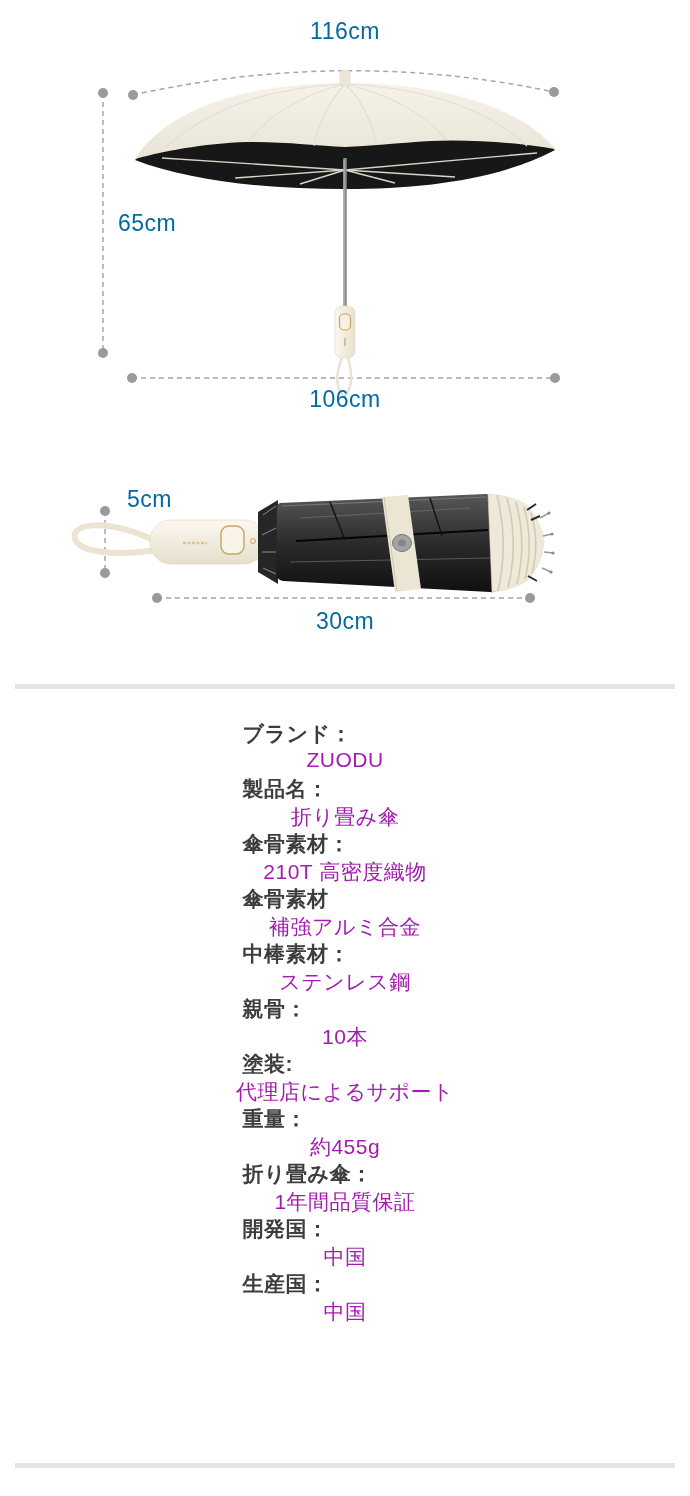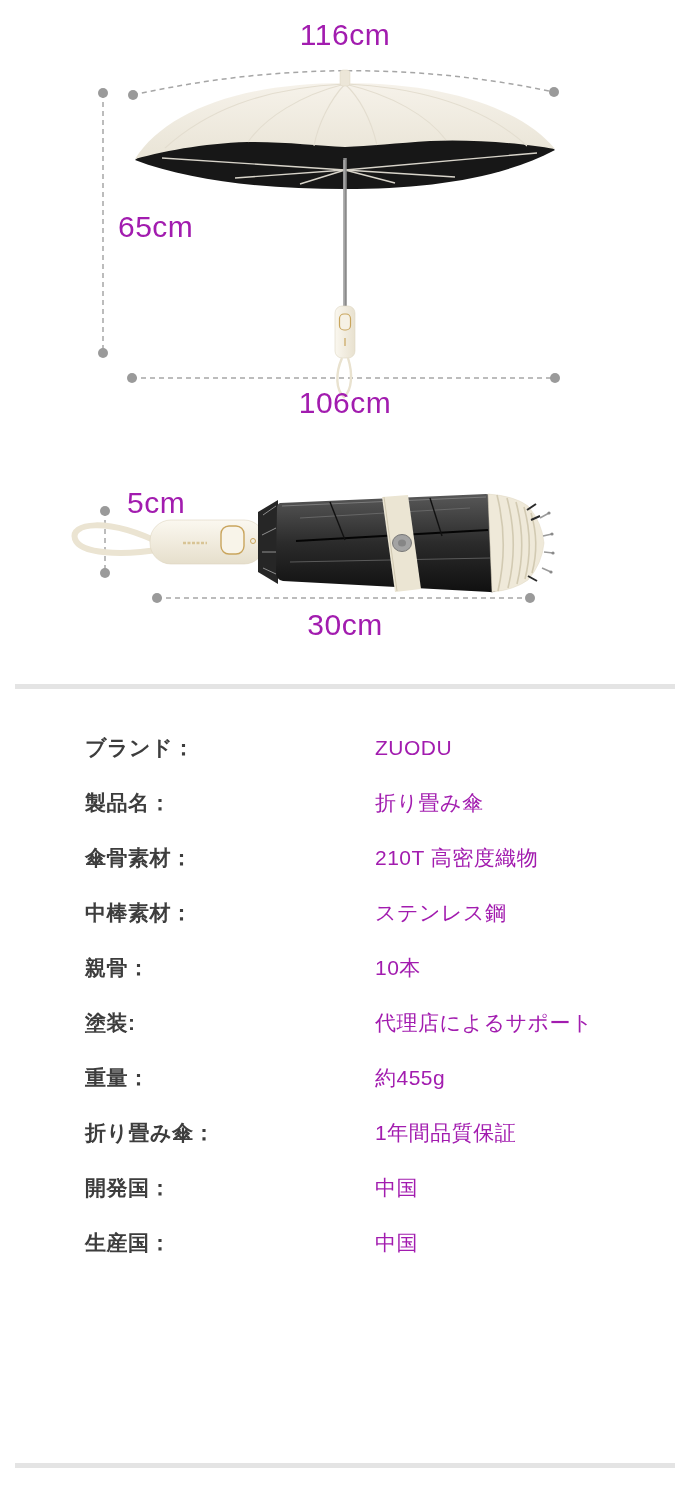--- a/index.html
+++ b/index.html
@@ -2,26 +2,26 @@
 <html><head>
 <meta charset="utf-8">
 <style>
   html,body{margin:0;padding:0;background:#ffffff;}
   .canvas{
     position:relative;width:690px;height:1496px;background:#ffffff;overflow:hidden;
     font-family:"Liberation Sans","DejaVu Sans",sans-serif;
   }
   svg{position:absolute;left:0;display:block;}
   .dim-label{
-    position:absolute;color:#a21caf;font-size:30px;line-height:1;letter-spacing:0.5px;
+    position:absolute;color:#0369a1;font-size:23px;line-height:1;letter-spacing:0.5px;
   }
   .dim-center{left:0;width:690px;text-align:center;}
   .divider{position:absolute;left:15px;width:660px;height:5px;background:#e4e4e4;}
   .spec-table{position:absolute;top:720px;left:0;width:690px;}
-  .spec-row{display:flex;align-items:center;height:55px;}
+  .spec-row{display:flex;align-items:center;height:55px;flex-direction:column;}
   .spec-label{
     box-sizing:border-box;width:375px;padding-left:85px;
     font-size:21px;font-weight:bold;color:#3d3d3d;letter-spacing:0.5px;white-space:nowrap;
   }
   .spec-value{font-size:21px;color:#a21caf;letter-spacing:0.5px;white-space:nowrap;}
 </style>
 </head>
 <body>
 
 <div class="canvas">
@@ -179,20 +179,24 @@
     </div>
     <div class="spec-row">
       <div class="spec-label">製品名：</div>
       <div class="spec-value">折り畳み傘</div>
     </div>
     <div class="spec-row">
       <div class="spec-label">傘骨素材：</div>
       <div class="spec-value">210T 高密度織物</div>
     </div>
     <div class="spec-row">
+      <div class="spec-label">傘骨素材</div>
+      <div class="spec-value">補強アルミ合金</div>
+    </div>
+    <div class="spec-row">
       <div class="spec-label">中棒素材：</div>
       <div class="spec-value">ステンレス鋼</div>
     </div>
     <div class="spec-row">
       <div class="spec-label">親骨：</div>
       <div class="spec-value">10本</div>
     </div>
     <div class="spec-row">
       <div class="spec-label">塗装:</div>
       <div class="spec-value">代理店によるサポート</div>

